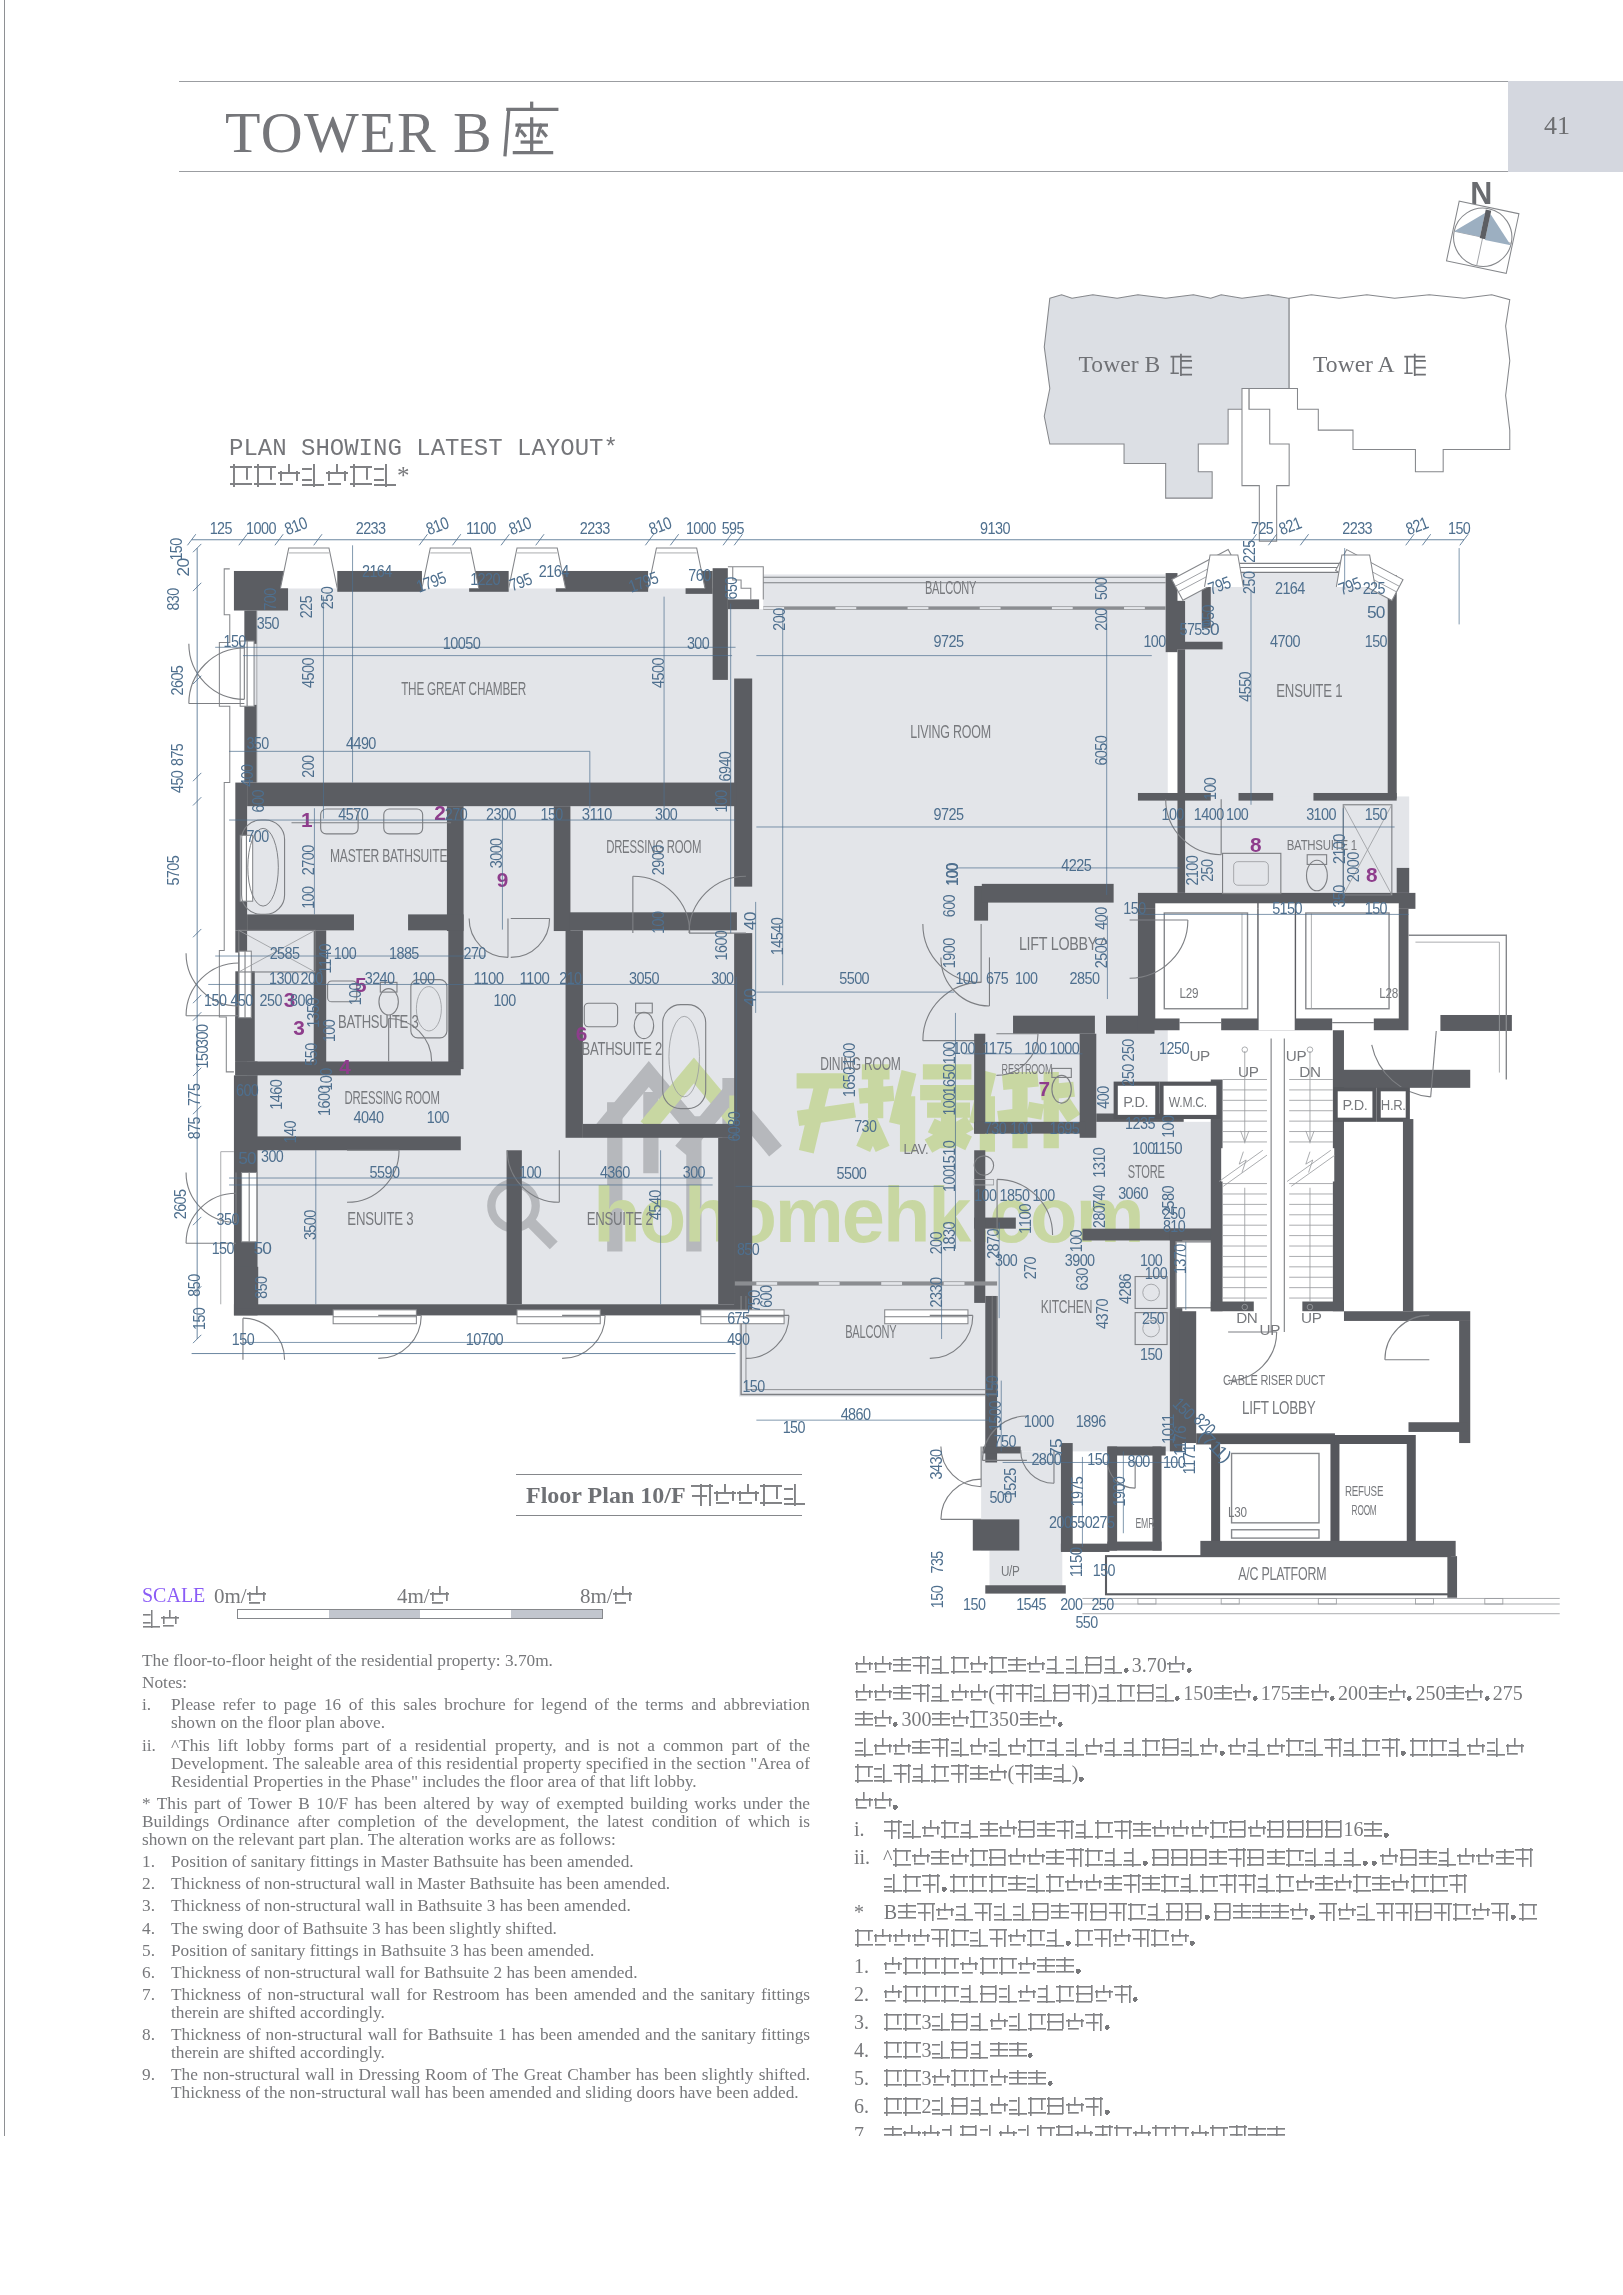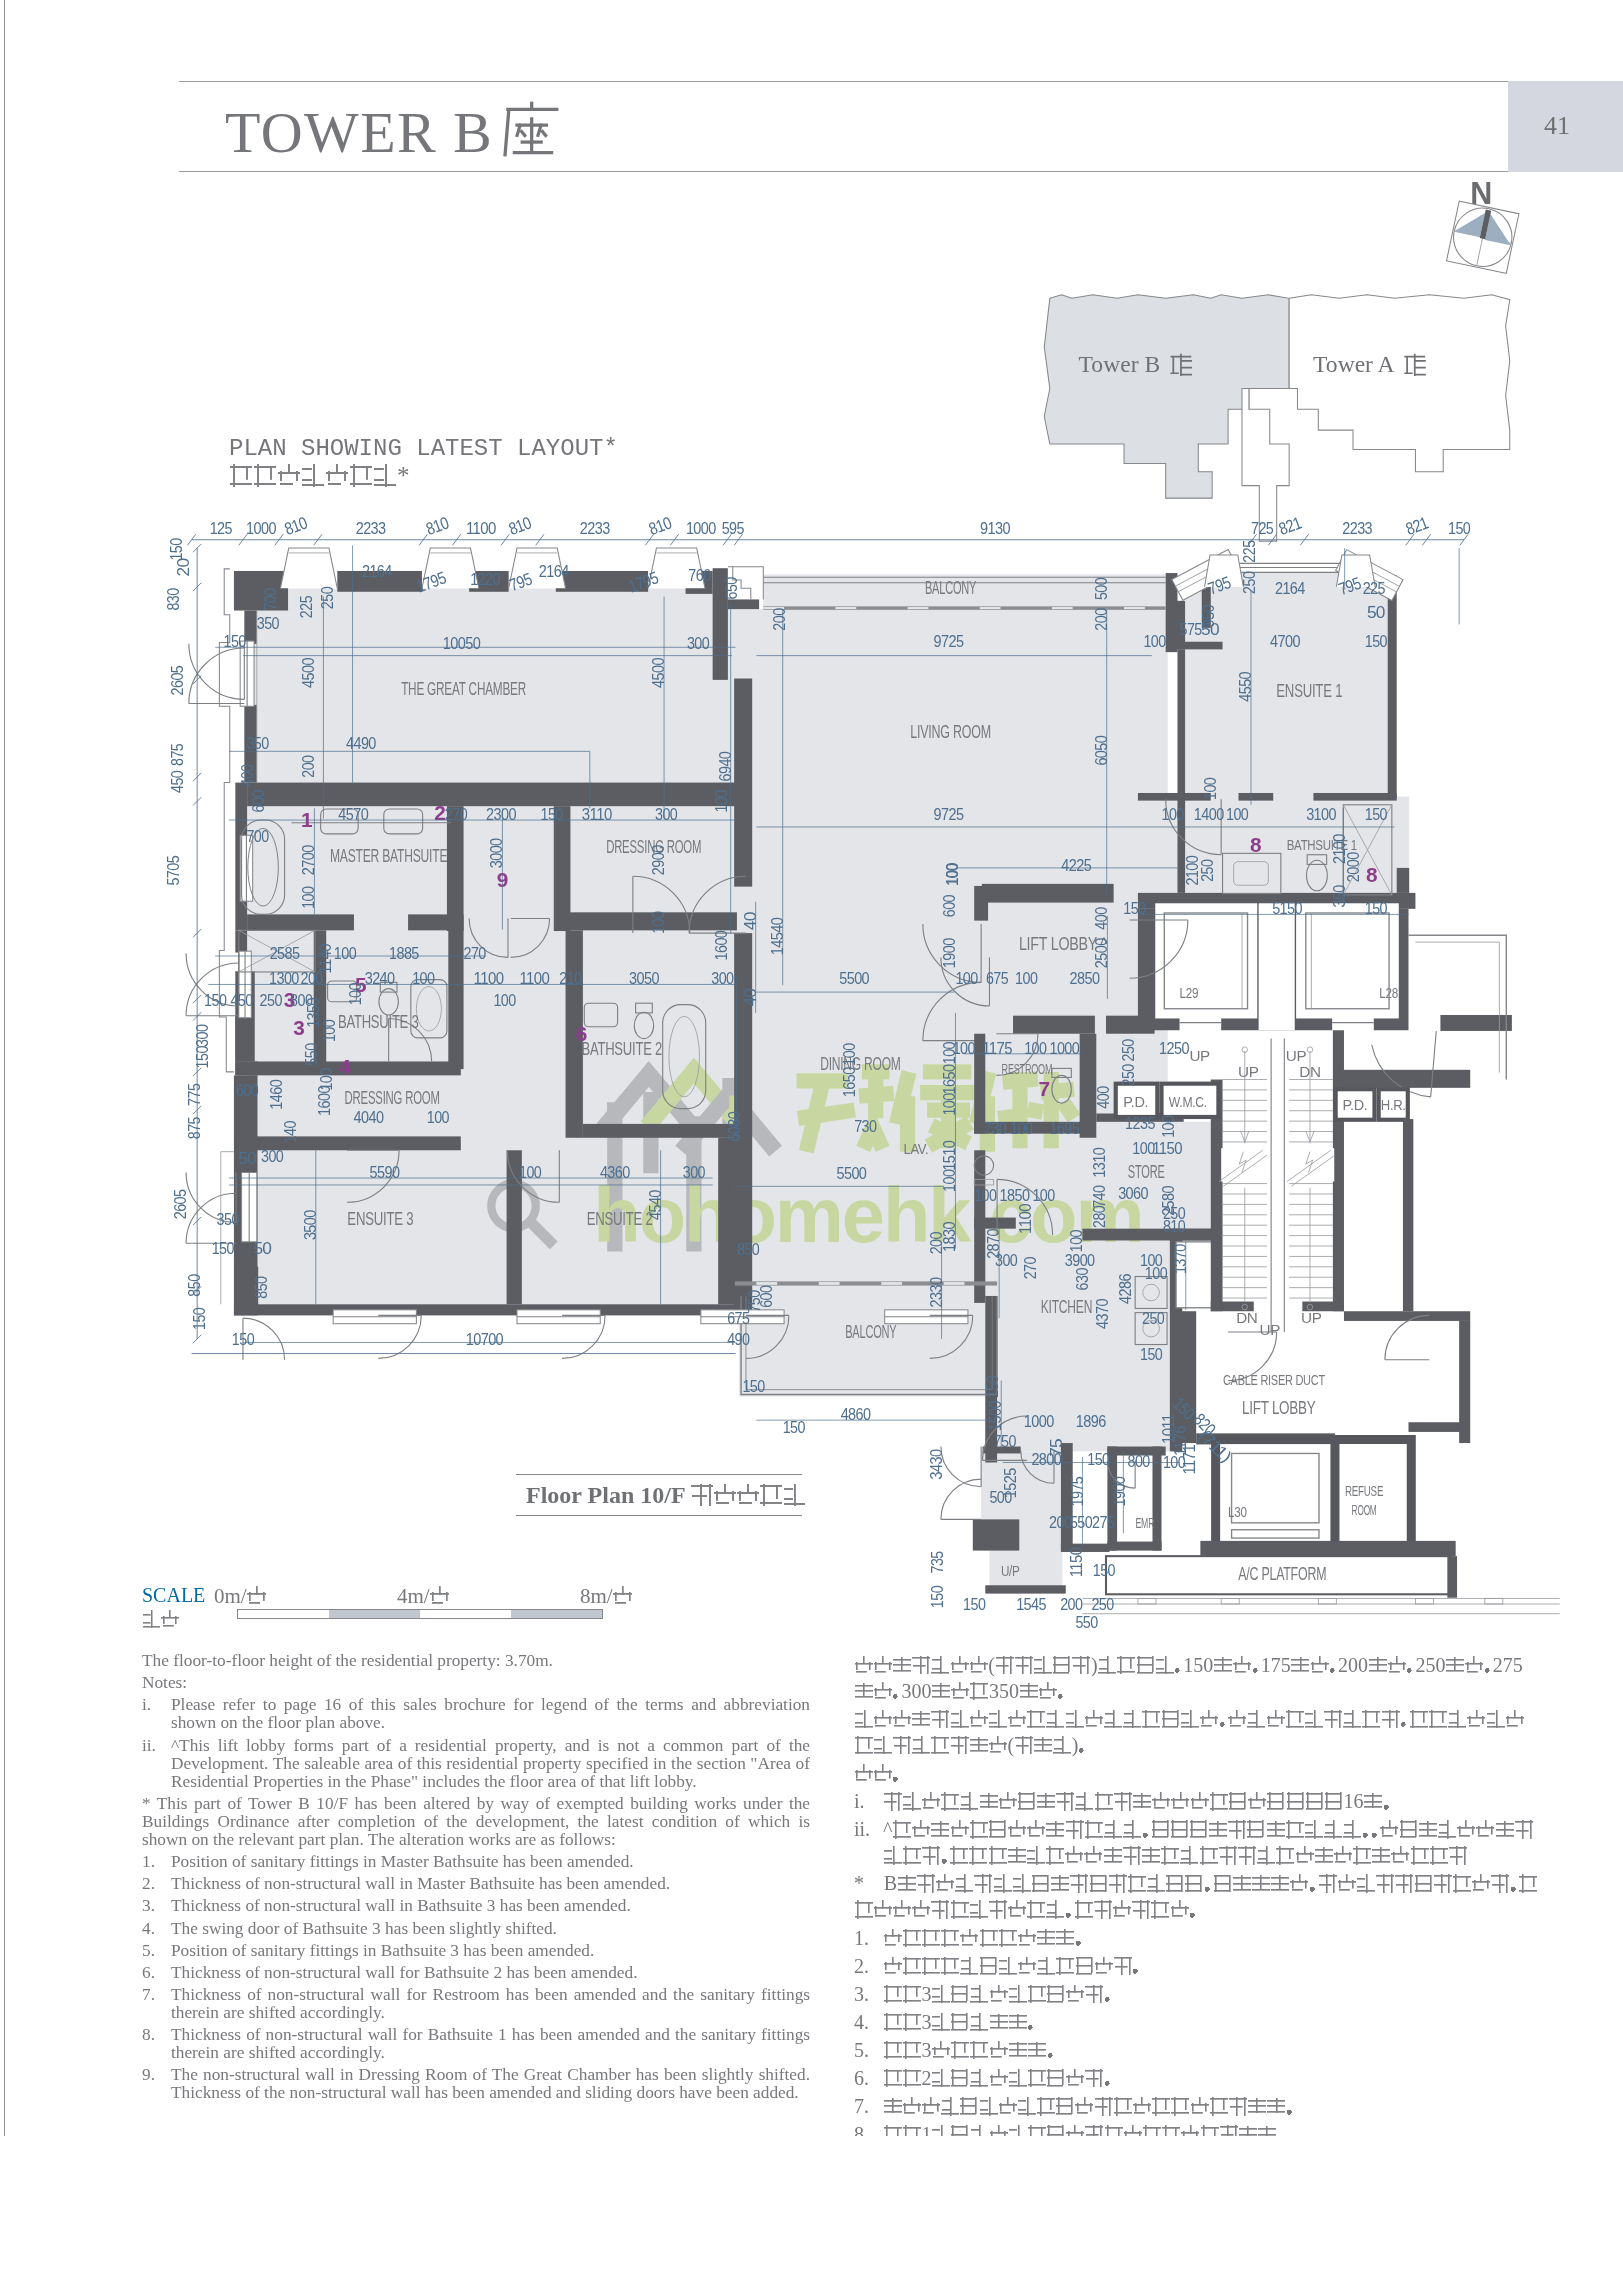--- a/index.html
+++ b/index.html
@@ -1165,21 +1165,21 @@
 <text x="300" y="1524" class="dim" text-anchor="middle" transform="rotate(-90 300 1524)" textLength="32" lengthAdjust="spacingAndGlyphs">150</text>
 <text x="288" y="1578" class="dim" text-anchor="middle" transform="rotate(-90 288 1578)" textLength="32" lengthAdjust="spacingAndGlyphs">775</text>
 <text x="288" y="1626" class="dim" text-anchor="middle" transform="rotate(-90 288 1626)" textLength="32" lengthAdjust="spacingAndGlyphs">875</text>
 <text x="268" y="1736" class="dim" text-anchor="middle" transform="rotate(-90 268 1736)" textLength="43" lengthAdjust="spacingAndGlyphs">2605</text>
 <text x="288" y="1853" class="dim" text-anchor="middle" transform="rotate(-90 288 1853)" textLength="32" lengthAdjust="spacingAndGlyphs">850</text>
 <text x="296" y="1901" class="dim" text-anchor="middle" transform="rotate(-90 296 1901)" textLength="32" lengthAdjust="spacingAndGlyphs">150</text>
 </svg>
 <div class="abs" style="left:516px;top:1474px;width:286px;height:1.4px;background:#85878b"></div>
 <div class="abs" style="left:516px;top:1515px;width:286px;height:1.4px;background:#85878b"></div>
 <div class="abs" style="left:526px;top:1482px;font-size:24px;color:#6f7175;font-family:'Liberation Serif',serif;font-weight:bold">Floor Plan 10/F <span style="font-weight:normal"><i class="cj cj1"></i><i class="cj cj5"></i><i class="cj cj5"></i><i class="cj cj0"></i><i class="cj cj4"></i></span></div>
-<div class="abs" style="left:142px;top:1584px;font-size:20px;color:#0369a1;font-family:'Liberation Serif',serif;letter-spacing:0px">SCALE</div>
+<div class="abs" style="left:142px;top:1584px;font-size:20px;color:#8b5cf6;font-family:'Liberation Serif',serif;letter-spacing:0px">SCALE</div>
 <div class="abs" style="left:142px;top:1609px;font-size:19.4px;color:#77787b;letter-spacing:18px"><i class="cj cj4"></i><i class="cj cj5"></i></div>
 <div class="abs" style="left:237px;top:1609px;width:366px;height:9.7px;border:1px solid #85878b;background:linear-gradient(90deg,#fff 0 25%,#c2c6ce 25% 50%,#fff 50% 75%,#c2c6ce 75% 100%)"></div>
 <div class="abs" style="left:214px;top:1584px;font-size:21px;color:#77787b;font-family:'Liberation Serif',serif">0m/<i class="cj cj5"></i></div>
 <div class="abs" style="left:397px;top:1584px;font-size:21px;color:#77787b;font-family:'Liberation Serif',serif">4m/<i class="cj cj5"></i></div>
 <div class="abs" style="left:580px;top:1584px;font-size:21px;color:#77787b;font-family:'Liberation Serif',serif">8m/<i class="cj cj5"></i></div>
 <div class="abs ennote" style="left:142px;top:1652px;width:668px">
 <div>The floor-to-floor height of the residential property: 3.70m.</div>
 <div>Notes:</div>
 <div class="hang"><b>i.</b>Please refer to page 16 of this sales brochure for legend of the terms and abbreviation shown on the floor plan above.</div>
 <div class="hang"><b>ii.</b>^This lift lobby forms part of a residential property, and is not a common part of the Development. The saleable area of this residential property specified in the section "Area of Residential Properties in the Phase" includes the floor area of that lift lobby.</div>
@@ -1188,20 +1188,21 @@
 <div class="hang"><b>2.</b>Thickness of non-structural wall in Master Bathsuite has been amended.</div>
 <div class="hang"><b>3.</b>Thickness of non-structural wall in Bathsuite 3 has been amended.</div>
 <div class="hang"><b>4.</b>The swing door of Bathsuite 3 has been slightly shifted.</div>
 <div class="hang"><b>5.</b>Position of sanitary fittings in Bathsuite 3 has been amended.</div>
 <div class="hang"><b>6.</b>Thickness of non-structural wall for Bathsuite 2 has been amended.</div>
 <div class="hang"><b>7.</b>Thickness of non-structural wall for Restroom has been amended and the sanitary fittings therein are shifted accordingly.</div>
 <div class="hang"><b>8.</b>Thickness of non-structural wall for Bathsuite 1 has been amended and the sanitary fittings therein are shifted accordingly.</div>
 <div class="hang"><b>9.</b>The non-structural wall in Dressing Room of The Great Chamber has been slightly shifted. Thickness of the non-structural wall has been amended and sliding doors have been added.</div>
 </div>
 <div class="abs cnnote" style="left:854px;top:1652px;width:684px">
+<div><i class="cj cj5"></i><i class="cj cj5"></i><i class="cj cj3"></i><i class="cj cj1"></i><i class="cj cj4"></i><i class="cj cj0"></i><i class="cj cj5"></i><i class="cj cj0"></i><i class="cj cj3"></i><i class="cj cj5"></i><i class="cj cj4"></i><i class="cj cj4"></i><i class="cj cj2"></i><i class="cj cj4"></i><i class="cp"></i>3.70<i class="cj cj5"></i><i class="cp"></i></div>
 <div><i class="cj cj5"></i><i class="cj cj5"></i><i class="cj cj3"></i><i class="cj cj1"></i><i class="cj cj4"></i><i class="cj cj5"></i><i class="cj cj5"></i>(<i class="cj cj1"></i><i class="cj cj1"></i><i class="cj cj4"></i><i class="cj cj2"></i><i class="cj cj1"></i>)<i class="cj cj4"></i><i class="cj cj0"></i><i class="cj cj2"></i><i class="cj cj4"></i><i class="cp"></i>150<i class="cj cj3"></i><i class="cj cj5"></i><i class="cp"></i>175<i class="cj cj3"></i><i class="cj cj5"></i><i class="cp"></i>200<i class="cj cj3"></i><i class="cj cj5"></i><i class="cp"></i>250<i class="cj cj3"></i><i class="cj cj5"></i><i class="cp"></i>275<i class="cj cj3"></i><i class="cj cj5"></i><i class="cp"></i>300<i class="cj cj3"></i><i class="cj cj5"></i><i class="cj cj0"></i>350<i class="cj cj3"></i><i class="cj cj5"></i><i class="cp"></i></div>
 <div><i class="cj cj4"></i><i class="cj cj5"></i><i class="cj cj5"></i><i class="cj cj3"></i><i class="cj cj1"></i><i class="cj cj4"></i><i class="cj cj5"></i><i class="cj cj4"></i><i class="cj cj5"></i><i class="cj cj0"></i><i class="cj cj4"></i><i class="cj cj4"></i><i class="cj cj5"></i><i class="cj cj4"></i><i class="cj cj4"></i><i class="cj cj0"></i><i class="cj cj2"></i><i class="cj cj4"></i><i class="cj cj5"></i><i class="cp"></i><i class="cj cj5"></i><i class="cj cj4"></i><i class="cj cj5"></i><i class="cj cj0"></i><i class="cj cj4"></i><i class="cj cj1"></i><i class="cj cj4"></i><i class="cj cj0"></i><i class="cj cj1"></i><i class="cp"></i><i class="cj cj0"></i><i class="cj cj0"></i><i class="cj cj4"></i><i class="cj cj5"></i><i class="cj cj4"></i><i class="cj cj5"></i><i class="cj cj0"></i><i class="cj cj4"></i><i class="cj cj1"></i><i class="cj cj4"></i><i class="cj cj0"></i><i class="cj cj1"></i><i class="cj cj3"></i><i class="cj cj5"></i>(<i class="cj cj1"></i><i class="cj cj3"></i><i class="cj cj4"></i>)<i class="cp"></i></div>
 <div><i class="cj cj5"></i><i class="cj cj5"></i><i class="cp"></i></div>
 <div class="hang"><b>i.</b><i class="cj cj1"></i><i class="cj cj4"></i><i class="cj cj5"></i><i class="cj cj0"></i><i class="cj cj4"></i><i class="cj cj3"></i><i class="cj cj5"></i><i class="cj cj2"></i><i class="cj cj3"></i><i class="cj cj1"></i><i class="cj cj4"></i><i class="cj cj0"></i><i class="cj cj1"></i><i class="cj cj3"></i><i class="cj cj5"></i><i class="cj cj5"></i><i class="cj cj5"></i><i class="cj cj0"></i><i class="cj cj2"></i><i class="cj cj5"></i><i class="cj cj2"></i><i class="cj cj2"></i><i class="cj cj2"></i><i class="cj cj2"></i>16<i class="cj cj3"></i><i class="cp"></i></div>
 <div class="hang"><b>ii.</b>^<i class="cj cj0"></i><i class="cj cj5"></i><i class="cj cj3"></i><i class="cj cj5"></i><i class="cj cj0"></i><i class="cj cj2"></i><i class="cj cj5"></i><i class="cj cj5"></i><i class="cj cj3"></i><i class="cj cj1"></i><i class="cj cj0"></i><i class="cj cj4"></i><i class="cj cj4"></i><i class="cp"></i><i class="cj cj2"></i><i class="cj cj2"></i><i class="cj cj2"></i><i class="cj cj3"></i><i class="cj cj1"></i><i class="cj cj2"></i><i class="cj cj3"></i><i class="cj cj0"></i><i class="cj cj4"></i><i class="cj cj4"></i><i class="cj cj4"></i><i class="cp"></i><i class="cp"></i><i class="cj cj5"></i><i class="cj cj2"></i><i class="cj cj3"></i><i class="cj cj4"></i><i class="cj cj5"></i><i class="cj cj5"></i><i class="cj cj3"></i><i class="cj cj1"></i><i class="cj cj4"></i><i class="cj cj0"></i><i class="cj cj1"></i><i class="cp"></i><i class="cj cj0"></i><i class="cj cj0"></i><i class="cj cj0"></i><i class="cj cj3"></i><i class="cj cj4"></i><i class="cj cj0"></i><i class="cj cj5"></i><i class="cj cj5"></i><i class="cj cj3"></i><i class="cj cj1"></i><i class="cj cj3"></i><i class="cj cj0"></i><i class="cj cj4"></i><i class="cj cj0"></i><i class="cj cj1"></i><i class="cj cj1"></i><i class="cj cj4"></i><i class="cj cj0"></i><i class="cj cj5"></i><i class="cj cj3"></i><i class="cj cj5"></i><i class="cj cj0"></i><i class="cj cj3"></i><i class="cj cj5"></i><i class="cj cj0"></i><i class="cj cj0"></i><i class="cj cj1"></i></div>
 <div><span>* </span>B<i class="cj cj3"></i><i class="cj cj1"></i><i class="cj cj5"></i><i class="cj cj4"></i><i class="cj cj1"></i><i class="cj cj4"></i><i class="cj cj4"></i><i class="cj cj2"></i><i class="cj cj3"></i><i class="cj cj1"></i><i class="cj cj2"></i><i class="cj cj1"></i><i class="cj cj0"></i><i class="cj cj4"></i><i class="cj cj2"></i><i class="cj cj2"></i><i class="cp"></i><i class="cj cj2"></i><i class="cj cj3"></i><i class="cj cj3"></i><i class="cj cj3"></i><i class="cj cj5"></i><i class="cp"></i><i class="cj cj1"></i><i class="cj cj5"></i><i class="cj cj4"></i><i class="cj cj1"></i><i class="cj cj1"></i><i class="cj cj2"></i><i class="cj cj1"></i><i class="cj cj0"></i><i class="cj cj5"></i><i class="cj cj1"></i><i class="cp"></i><i class="cj cj0"></i><i class="cj cj0"></i><i class="cj cj5"></i><i class="cj cj5"></i><i class="cj cj5"></i><i class="cj cj1"></i><i class="cj cj0"></i><i class="cj cj4"></i><i class="cj cj1"></i><i class="cj cj5"></i><i class="cj cj0"></i><i class="cj cj4"></i><i class="cp"></i><i class="cj cj0"></i><i class="cj cj1"></i><i class="cj cj5"></i><i class="cj cj1"></i><i class="cj cj0"></i><i class="cj cj5"></i><i class="cp"></i></div>
 <div class="hang"><b>1.</b><i class="cj cj5"></i><i class="cj cj0"></i><i class="cj cj0"></i><i class="cj cj0"></i><i class="cj cj5"></i><i class="cj cj0"></i><i class="cj cj0"></i><i class="cj cj5"></i><i class="cj cj3"></i><i class="cj cj3"></i><i class="cp"></i></div>
 <div class="hang"><b>2.</b><i class="cj cj5"></i><i class="cj cj0"></i><i class="cj cj0"></i><i class="cj cj0"></i><i class="cj cj4"></i><i class="cj cj2"></i><i class="cj cj4"></i><i class="cj cj5"></i><i class="cj cj4"></i><i class="cj cj0"></i><i class="cj cj2"></i><i class="cj cj5"></i><i class="cj cj1"></i><i class="cp"></i></div>
 <div class="hang"><b>3.</b><i class="cj cj0"></i><i class="cj cj0"></i>3<i class="cj cj4"></i><i class="cj cj2"></i><i class="cj cj4"></i><i class="cj cj5"></i><i class="cj cj4"></i><i class="cj cj0"></i><i class="cj cj2"></i><i class="cj cj5"></i><i class="cj cj1"></i><i class="cp"></i></div>
 <div class="hang"><b>4.</b><i class="cj cj0"></i><i class="cj cj0"></i>3<i class="cj cj4"></i><i class="cj cj2"></i><i class="cj cj4"></i><i class="cj cj3"></i><i class="cj cj3"></i><i class="cp"></i></div>

